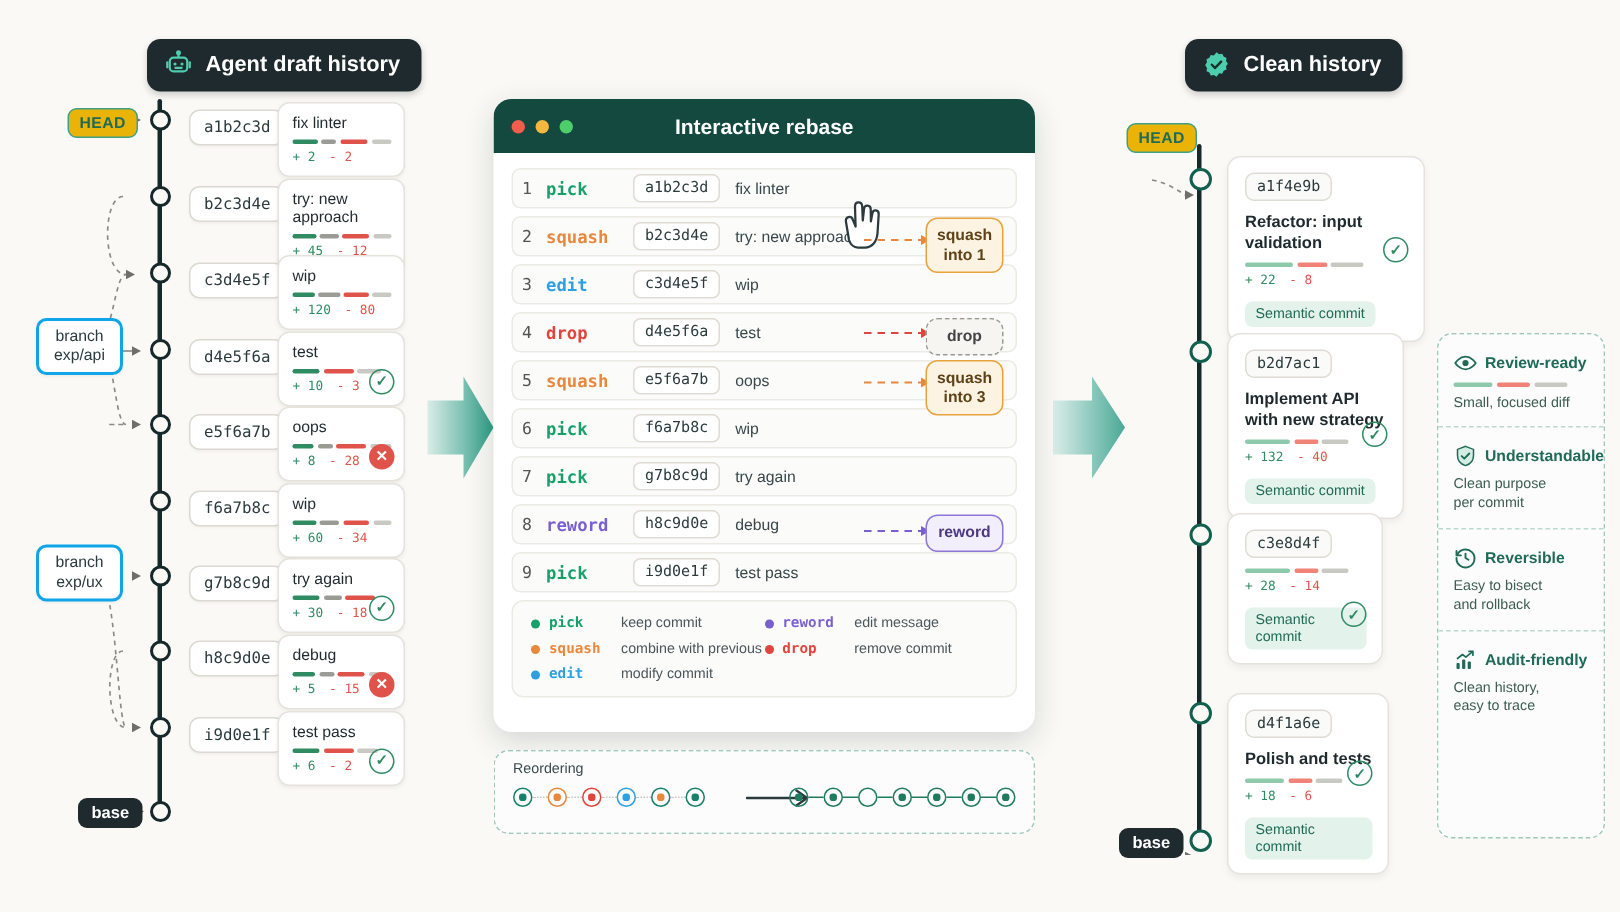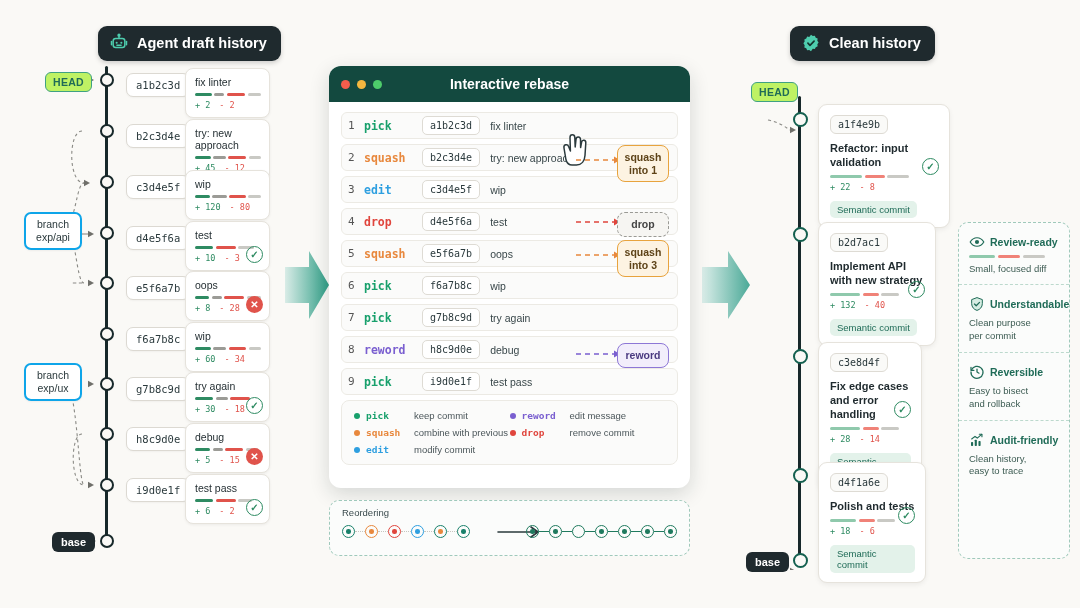--- a/index.html
+++ b/index.html
@@ -21,21 +21,21 @@
   }
   .pill-dark .ico { width:20px; height:20px; display:block; flex:0 0 20px; }
 
   
   .rail { position:absolute; left:105px; top:66px; width:3px; height:478px; background:#17282a; border-radius:2px; }
   .node {
     position:absolute; width:14px; height:14px; border-radius:50%;
     background:#faf9f6; border:2.5px solid #17282a; left:99.5px;
   }
   .head-badge {
-    background:#bef264; border:1.3px solid #3fa183; color:#1f6b57;
+    background:#eab308; border:1.3px solid #3fa183; color:#1f6b57;
     font-size:10.5px; font-weight:700; border-radius:6px; padding:3px 7px;
     letter-spacing:.3px;
   }
   .base-badge {
     background:#1f2a2e; color:#fff; font-size:11px; font-weight:700;
     border-radius:6px; padding:4px 9px;
   }
   .branch-badge {
     background:#ffffff; border:2px solid #0ea5e9; color:#2b3a3d;
     font-size:10.5px; line-height:1.25; border-radius:7px; padding:4px 7px;
@@ -650,21 +650,20 @@
     <div class="stats">
         <span class="add">+ 132</span>
         <span class="del">- 40</span>
       </div>
     <span class="sem">Semantic commit</span>
     <div class="ccheck" style="top:58px;">✓</div>
   </div>
 
   <div class="ccard" style="left:818px; top:342px; width:104px;">
     <span class="csha">c3e8d4f</span>
-    <div class="ctitle">Fix edge cases and error handling</div>
     <div class="bars">
         <i style="width:30px;background:#8fc9ac"></i>
         <i style="width:16px;background:#f08278"></i>
         <i style="width:18px;background:#c9c9c4"></i>
       </div>
     <div class="stats">
         <span class="add">+ 28</span>
         <span class="del">- 14</span>
       </div>
     <span class="sem">Semantic commit</span>

